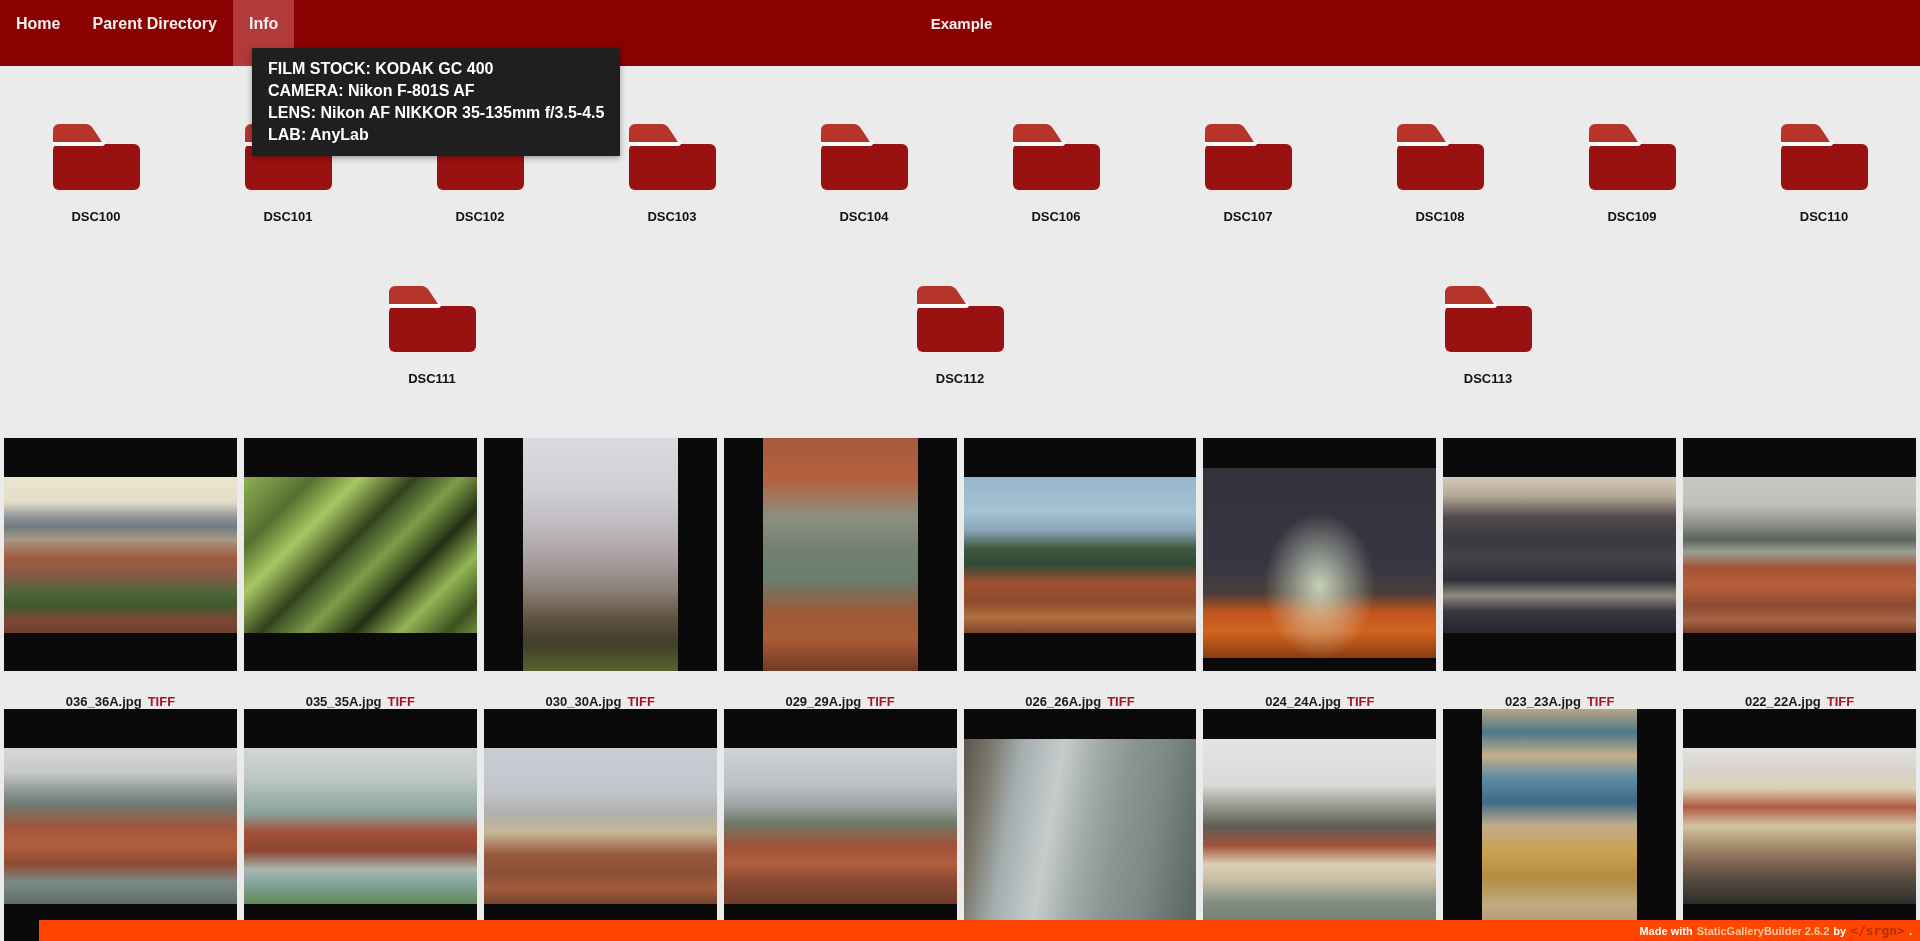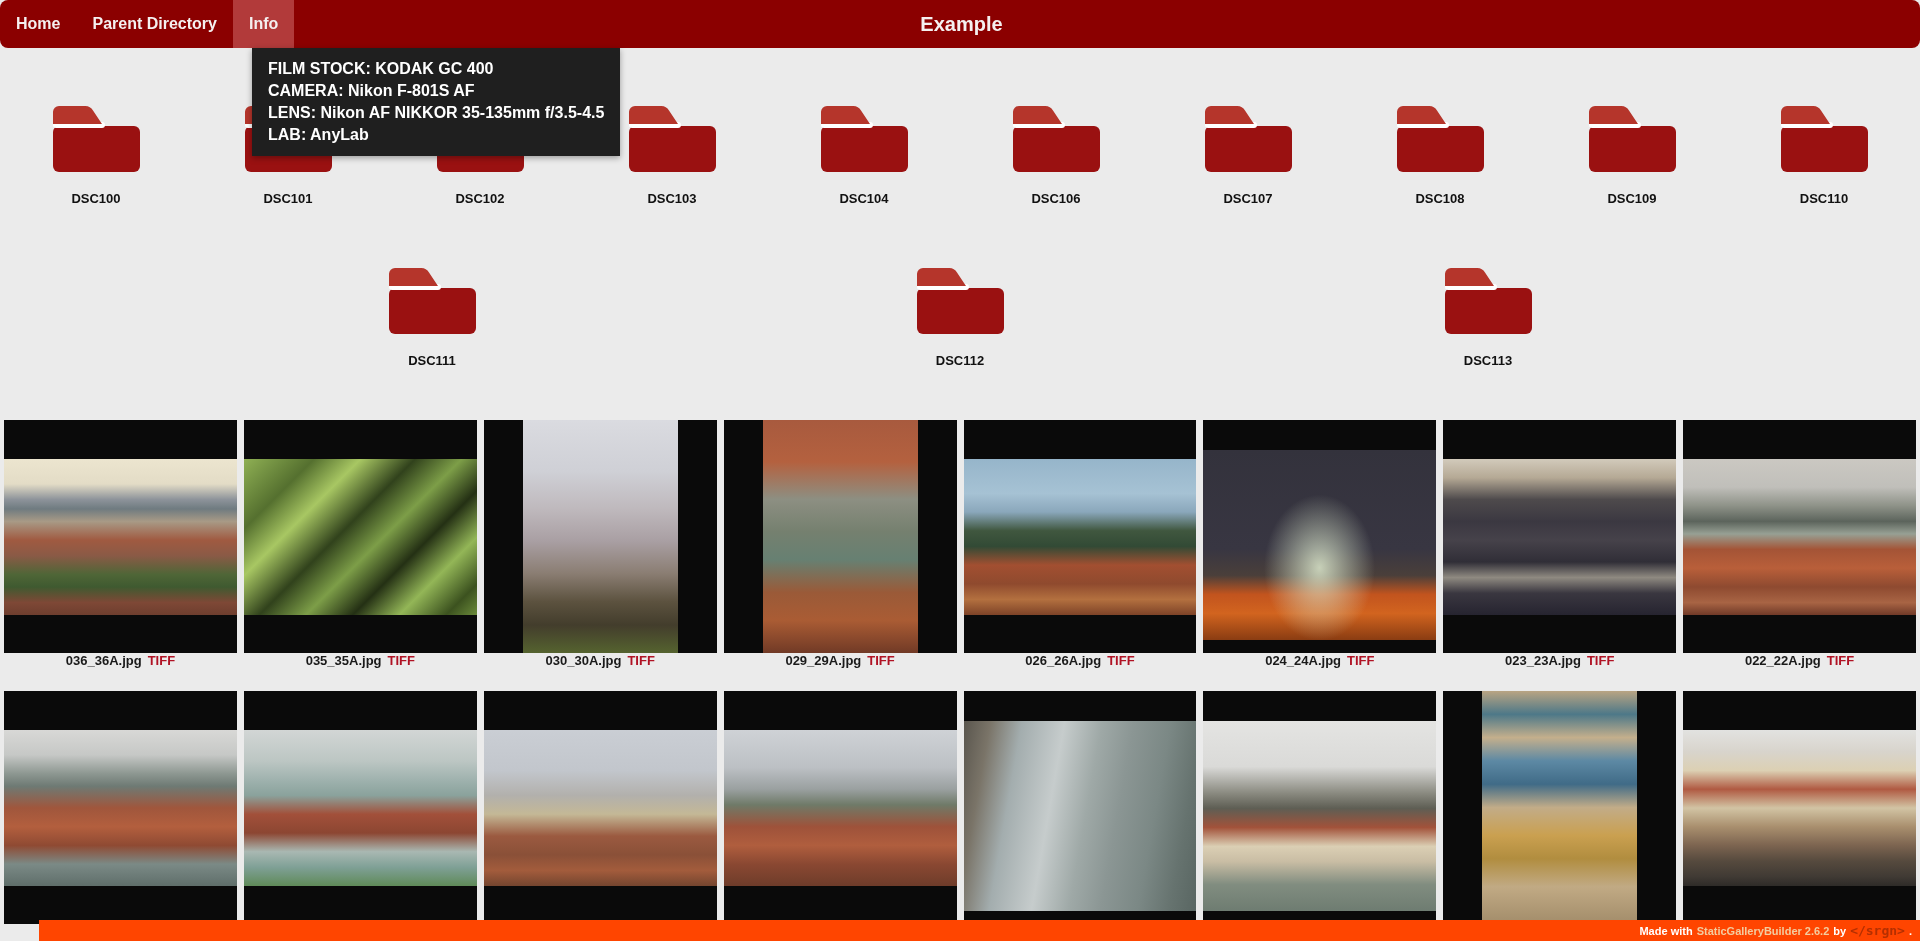--- a/index.html
+++ b/index.html
@@ -15,33 +15,33 @@
   html,body{width:1920px; height:941px; overflow:hidden;}
   body{
     background:var(--page-bg);
     font-family:"Liberation Sans", sans-serif;
     font-weight:bold;
     position:relative;
   }
   
   .nav{
     position:relative; z-index:5;
-    height:48px; background:var(--nav-bg);
-    display:flex; align-items:stretch;border-radius:8px;
+    height:66px; background:var(--nav-bg);
+    display:flex; align-items:stretch;
   }
   .nav a{
     color:var(--nav-text); text-decoration:none;
     font-size:16px; line-height:48px; padding:0 16px;
     display:block;
   }
   .nav a.active{ background:var(--nav-active-bg); }
   .nav-center{
     position:absolute; left:3px; right:0; top:0;
     text-align:center; line-height:48px;
-    color:var(--nav-text); font-size:20px;
+    color:var(--nav-text); font-size:15px;
     pointer-events:none;
   }
   
   .tooltip{
     position:absolute; left:252px; top:48px; z-index:6;
     background:var(--tooltip-bg); color:var(--tooltip-text);
     padding:10px 16px; font-size:16px; line-height:22px;
     box-shadow:0 2px 6px rgba(0,0,0,.35);
     white-space:nowrap;
   }
@@ -69,21 +69,21 @@
   .tile{
     height:233px; background:var(--tile-bg);
     display:flex; align-items:center; justify-content:center;
     overflow:hidden; cursor:pointer;
   }
   .photo{ flex:none; }
   .photo.landscape{ width:100%; height:156px; }
   .photo.portrait{ width:155px; height:233px; }
   .photo.landscape_tall{ width:100%; height:190px; margin-top:17px; }
   .caption{
-    height:38px; display:flex; align-items:flex-start; justify-content:center;
+    height:38px; display:flex; align-items:flex-end; justify-content:center;
     font-size:13px; gap:6px;
   }
   .fname{ color:var(--caption-text); }
   .tiff{ color:var(--tiff-link); cursor:pointer; }
   
   .footer{
     position:fixed; left:0; right:0; bottom:0; z-index:10;
     height:21px; background:var(--footer-bg);
     display:flex; align-items:center; justify-content:flex-end;
     padding-right:8px; font-size:11px; color:var(--footer-text);

